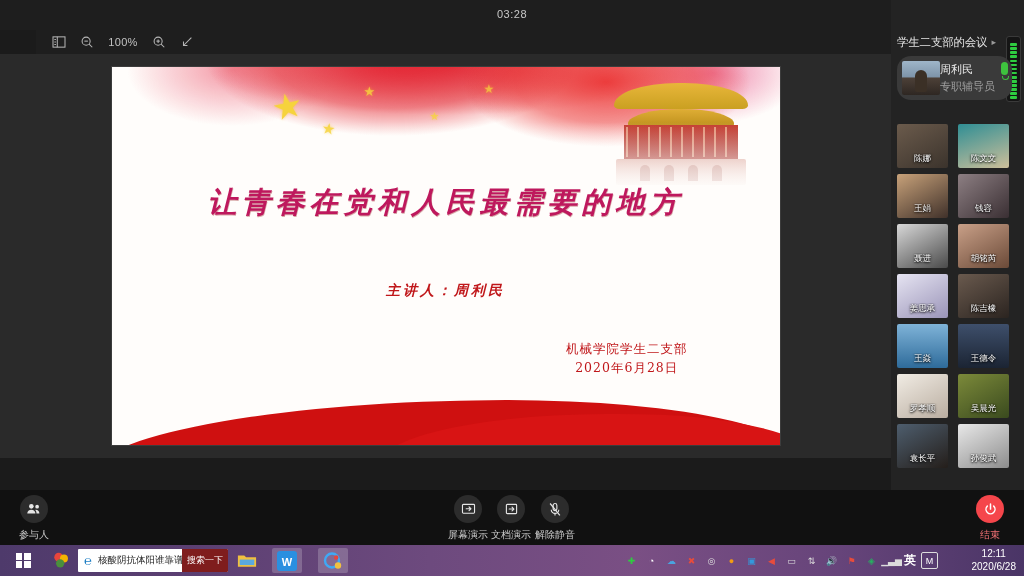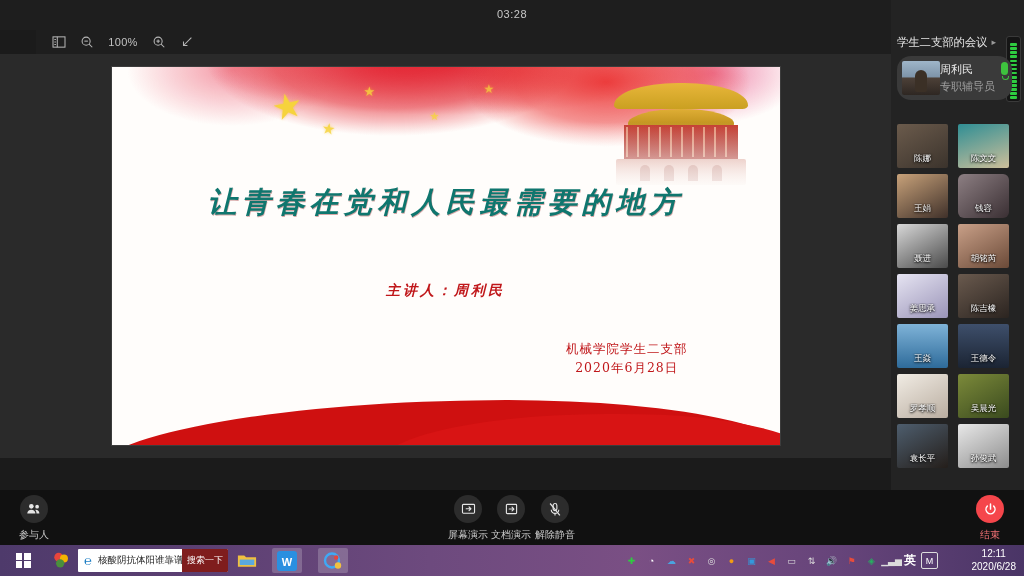--- a/index.html
+++ b/index.html
@@ -178,21 +178,21 @@
   .gate .a1 { left: 34px; }
   .gate .a2 { left: 58px; }
   .gate .a3 { left: 82px; }
   .gate .a4 { left: 106px; }
 
   .slide-title {
     position: absolute;
     left: 0; top: 114px;
     width: 100%;
     text-align: center;
-    color: #0f766e;
+    color: #be185d;
     font-family: "DejaVu Serif", "Liberation Serif", serif;
     font-size: 29px;
     font-weight: bold;
     letter-spacing: 5px;
     line-height: 1.5;
     font-style: italic;
     text-shadow: .5px .5px 0 rgba(140,10,12,.35);
   }
   .slide-presenter {
     position: absolute;
@@ -636,21 +636,21 @@
     <div class="grid" id="participant-grid">
         <div class="tile" style="background: linear-gradient(150deg, rgb(107, 91, 76), rgb(59, 51, 44));">
           <div class="tile-name">陈娜</div>
         </div>
         <div class="tile" style="background: linear-gradient(160deg, rgb(47, 142, 148), rgb(205, 191, 154));">
           <div class="tile-name">陈文文</div>
         </div>
         <div class="tile" style="background: linear-gradient(150deg, rgb(200, 162, 122), rgb(64, 49, 42));">
           <div class="tile-name">王娟</div>
         </div>
-        <div class="tile" style="background: linear-gradient(140deg, rgb(141, 127, 131), rgb(58, 47, 51)); border-radius: 6px;">
+        <div class="tile" style="background: linear-gradient(140deg, rgb(141, 127, 131), rgb(58, 47, 51));">
           <div class="tile-name">钱容</div>
         </div>
         <div class="tile" style="background: linear-gradient(150deg, rgb(216, 216, 216), rgb(74, 74, 74));">
           <div class="tile-name">聂进</div>
         </div>
         <div class="tile" style="background: linear-gradient(150deg, rgb(201, 160, 136), rgb(107, 74, 56));">
           <div class="tile-name">胡铭芮</div>
         </div>
         <div class="tile" style="background: linear-gradient(150deg, rgb(230, 228, 242), rgb(154, 148, 184));">
           <div class="tile-name">姜思承</div>

